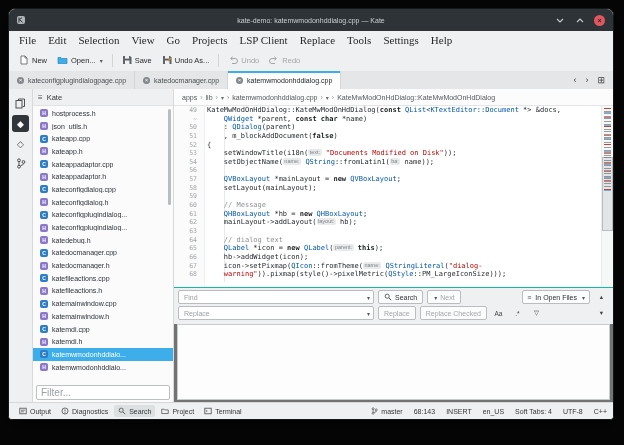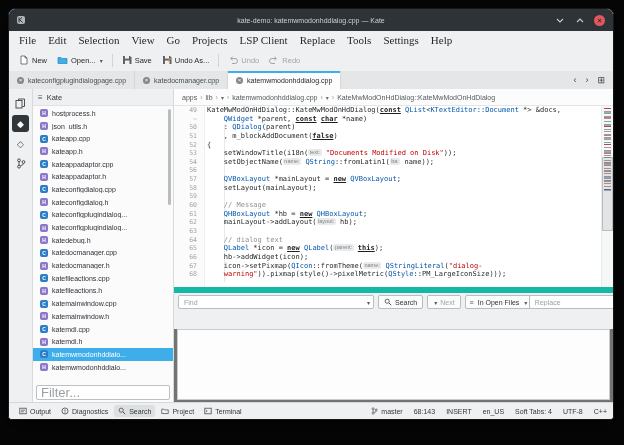--- a/index.html
+++ b/index.html
@@ -57,56 +57,56 @@
             white-space:nowrap;overflow:hidden;}
   .tree-row.selected{background:#3daee9;color:#fff;}
   .ficon{width:8px;height:8px;border-radius:2px;flex:none;color:#fff;font-size:5px;font-weight:bold;
          line-height:8px;text-align:center;}
   .ficon.cpp{background:#2d7dc6;}
   .ficon.h{background:#8b77c9;}
   .fname{overflow:hidden;text-overflow:clip;}
   .tree-scroll{position:absolute;right:1px;top:2px;width:3px;height:96px;border-radius:2px;background:#b9bdc0;}
   .filter-box{margin:2px 3px 3px;height:13px;border:1px solid #bcc0c3;border-radius:2px;background:#fff;
               display:flex;align-items:center;flex:none;}
-  .filter-box input{border:none;outline:none;background:transparent;font-size:13px;color:#33373a;
+  .filter-box input{border:none;outline:none;background:transparent;font-size:10px;color:#33373a;
                     padding:0 4px;width:100%;font-family:"Liberation Sans",sans-serif;}
   .filter-box input::placeholder{color:#9aa0a4;}
 
   
   .editorcol{flex:1;display:flex;flex-direction:column;background:#737373;min-width:0;}
   .breadcrumb{height:16px;background:#fcfcfc;border-bottom:1px solid #e3e5e6;display:flex;align-items:center;
               gap:3px;padding-left:8px;font-size:7px;color:#55595c;flex:none;white-space:nowrap;overflow:hidden;}
   .crumb-sep{color:#9a9ea1;font-size:7px;}
   .crumb-dd{color:#6a6e71;font-size:6px;}
 
   .editorbody{height:181px;position:relative;overflow:hidden;flex:none;background:#fff;}
   .gutter-bg{position:absolute;left:0;top:0;bottom:0;width:30px;background:#fbfbfc;border-right:1px solid #eef0f1;}
   .indent-guide{position:absolute;left:50px;top:18px;height:158px;width:1px;background:#e6e8e9;}
   .code-lines{position:relative;}
   .ed-row{display:flex;height:8.65px;line-height:8.65px;font-family:"DejaVu Sans Mono",monospace;font-size:7px;}
   .ln{width:30px;box-sizing:border-box;text-align:right;padding-right:7px;color:#a2a6a9;font-size:6.5px;flex:none;}
   .code-text{white-space:pre;padding-left:3px;color:#1f2326;}
-  .seg.kw{font-weight:bold;color:#1b1e20;text-decoration:underline;}
+  .seg.kw{font-weight:bold;color:#1b1e20;}
   .seg.ty{font-weight:normal;color:#0057ae;}
   .seg.st{color:#bf0303;}
   .seg.cm{color:#8c9092;}
   .seg.hint{display:inline-block;background:#e9eaeb;color:#7d8286;font-size:5.5px;line-height:7px;
             border-radius:2px;padding:0 1.5px;vertical-align:1px;font-family:"Liberation Sans",sans-serif;}
   .minimap{position:absolute;right:0;top:0;bottom:0;width:11px;background:#f6f7f7;border-left:1px solid #e8eaeb;}
   .mm-code{position:absolute;top:2px;left:2px;right:2px;height:46%;
            background:repeating-linear-gradient(to bottom,rgba(60,64,67,.5) 0 1px,transparent 1px 2.6px);}
   .mm-color{position:absolute;top:2px;left:2px;right:2px;height:46%;
             background:repeating-linear-gradient(to bottom,rgba(191,3,3,.55) 0 1px,transparent 1px 9px),
                        repeating-linear-gradient(to bottom,transparent 0 4px,rgba(0,87,174,.45) 4px 5px,transparent 5px 13px);}
   .mm-thumb{position:absolute;left:0;right:0;top:28%;height:40%;background:rgba(110,116,122,.14);
             border:1px solid rgba(110,116,122,.35);}
 
   
-  .searchpanel{height:32px;background:#eff0f1;border-top:6px solid #14b8a6;padding:2px 4px;box-sizing:content-box;
-               display:flex;flex-direction:row;gap:2px;flex:none;}
+  .searchpanel{height:32px;background:#eff0f1;border-top:1px solid #14b8a6;padding:2px 4px;box-sizing:content-box;
+               display:flex;flex-direction:column;gap:2px;flex:none;}
   .sp-row{display:flex;align-items:center;gap:4px;height:14px;}
   .combo{width:188px;height:12px;background:#fff;border:1px solid #b9bdc0;border-radius:2px;display:flex;
          align-items:center;padding:0 3px;flex:none;}
   .combo input{border:none;outline:none;background:transparent;font-size:7px;color:#33373a;flex:1;min-width:0;
                font-family:"Liberation Sans",sans-serif;}
   .combo input::placeholder{color:#9aa0a4;}
   .combo .dd{margin-left:auto;}
   .btn{height:12px;border:1px solid #b9bdc0;border-radius:2px;background:#fbfcfc;display:flex;align-items:center;
        gap:3px;padding:0 5px;font-size:7px;color:#2f3336;flex:none;}
   .btn.disabled{color:#a3a7aa;}

